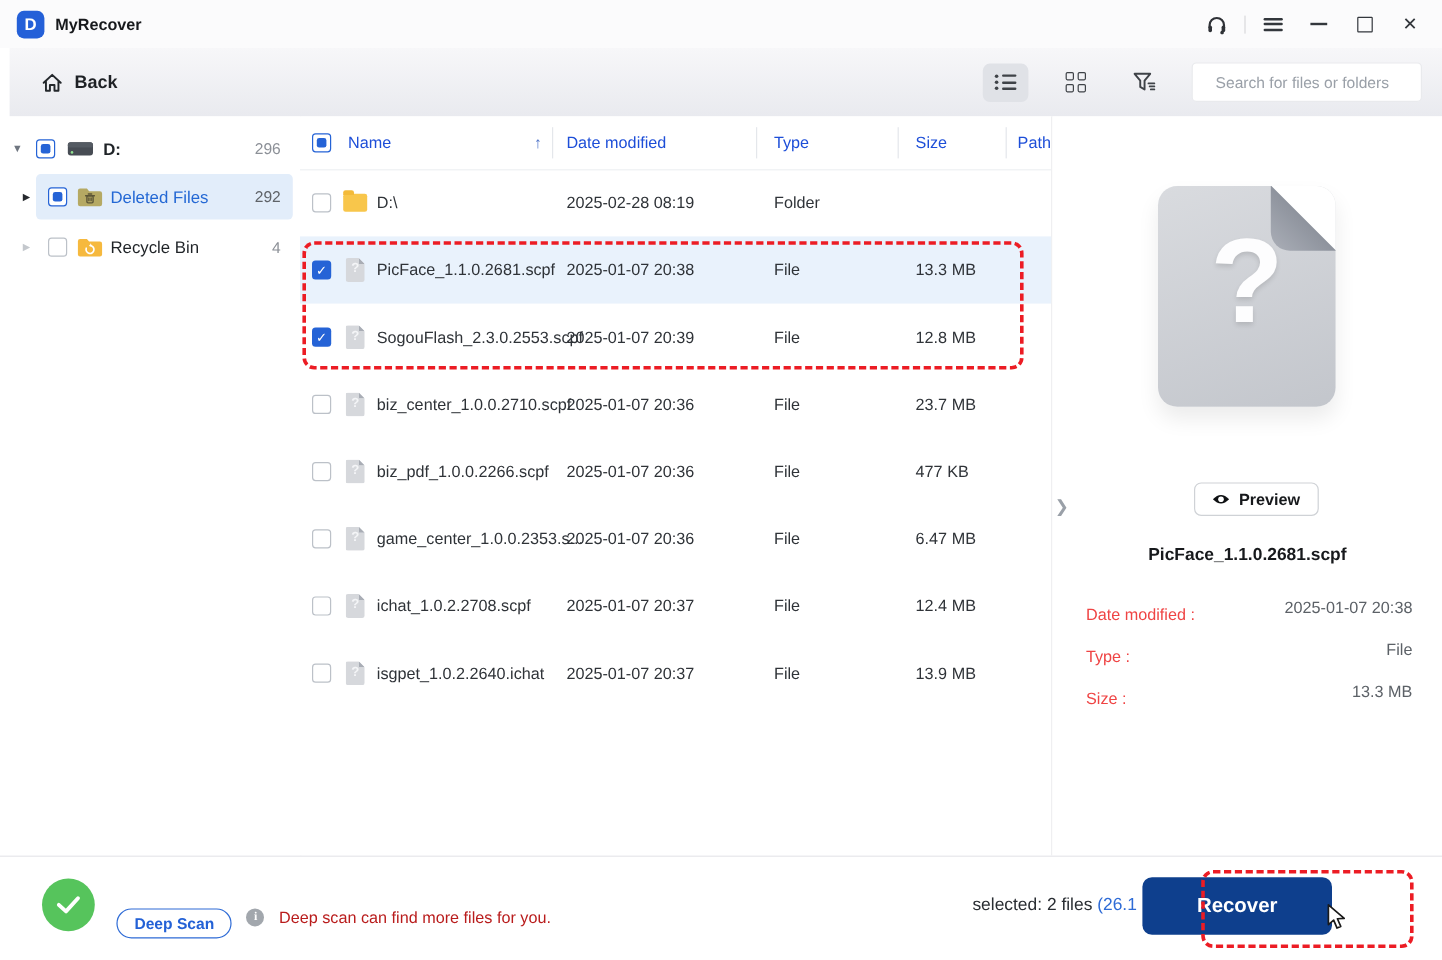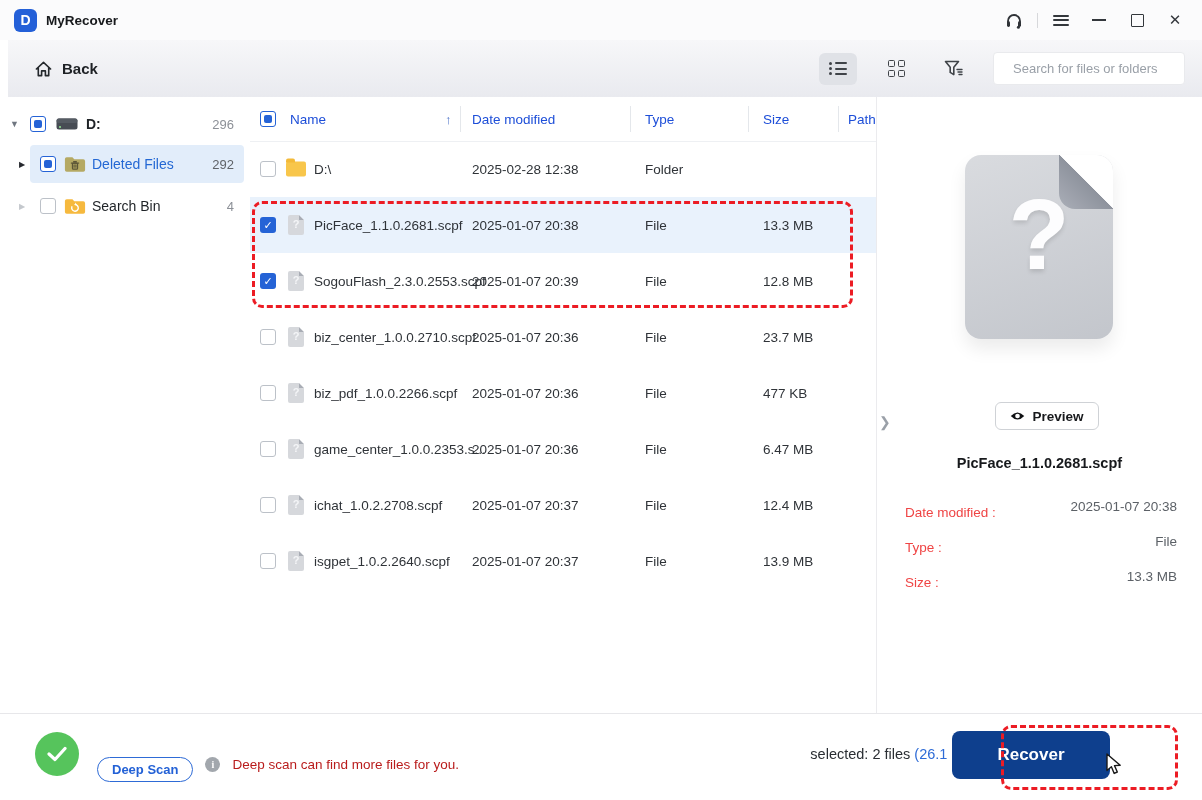--- a/index.html
+++ b/index.html
@@ -234,21 +234,21 @@
     <div class="treerow" style="top:92px;height:34px;">
       <span class="caret" style="left:19px;color:#c4c8cd;font-size:8px;">▶</span>
       <span class="cb cb-empty" style="left:40px;"></span>
       <span style="position:absolute;left:64px;top:50%;transform:translateY(-50%);">
         <svg width="22" height="18" viewBox="0 0 24 19">
           <path d="M1 4 a2 2 0 0 1 2-2 h6.2 l2 2.4 H21 a2 2 0 0 1 2 2 V16 a2 2 0 0 1 -2 2 H3 a2 2 0 0 1 -2-2 Z" fill="#f6b93e"></path>
           <path d="M12 8 a3.6 3.6 0 1 1 -3.4 2.4" fill="none" stroke="#fff" stroke-width="1.5" stroke-linecap="round"></path>
           <path d="M12.4 5.8 L12 8.2 L14.3 8.8 Z" fill="#fff"></path>
         </svg>
       </span>
-      <span class="tlabel" style="left:92px;">Search Bin</span>
+      <span class="tlabel" style="left:92px;">Recycle Bin</span>
       <span class="tcount">4</span>
     </div>
   </div>
 
   <div class="tablewrap">
     <div class="thead">
       <span class="cb cb-ind" style="left:10px;">
           <i></i>
         </span>
       <span class="hcell" style="left:40px;">Name</span>
@@ -260,21 +260,21 @@
       <span class="hdiv" style="left:498px;"></span>
       <span class="hcell" style="left:513px;">Size</span>
       <span class="hdiv" style="left:588px;"></span>
       <span class="hcell" style="left:598px;">Path</span>
     </div>
     <div class="tbody">
         <div class="trow">
           <span class="cb rowcb cb-empty"></span>
           <span class="mini-folder"></span>
           <span class="cell c-name">D:\</span>
-          <span class="cell c-date">2025-02-28 12:38</span>
+          <span class="cell c-date">2025-02-28 08:19</span>
           <span class="cell c-type">Folder</span>
           <span class="cell c-size"></span>
         </div>
         <div class="trow sel">
           <span class="cb rowcb cb-checked">✓</span>
           <span class="mini-file">
             <i>?</i>
             <b></b>
           </span>
           <span class="cell c-name">PicFace_1.1.0.2681.scpf</span>
@@ -336,21 +336,21 @@
           <span class="cell c-date">2025-01-07 20:37</span>
           <span class="cell c-type">File</span>
           <span class="cell c-size">12.4 MB</span>
         </div>
         <div class="trow">
           <span class="cb rowcb cb-empty"></span>
           <span class="mini-file">
             <i>?</i>
             <b></b>
           </span>
-          <span class="cell c-name">isgpet_1.0.2.2640.scpf</span>
+          <span class="cell c-name">isgpet_1.0.2.2640.ichat</span>
           <span class="cell c-date">2025-01-07 20:37</span>
           <span class="cell c-type">File</span>
           <span class="cell c-size">13.9 MB</span>
         </div>
       </div>
   </div>
 
   <div class="panel"></div>
   <span class="collapse">❯</span>
   <div class="bigfile">

